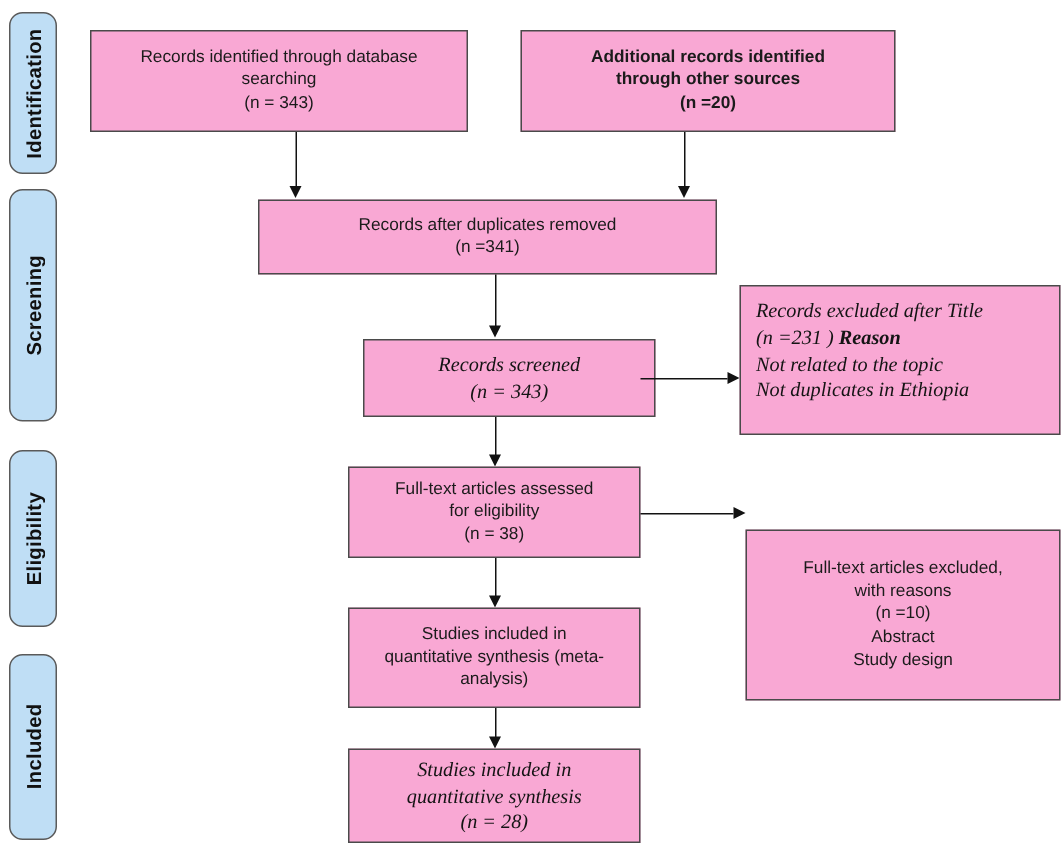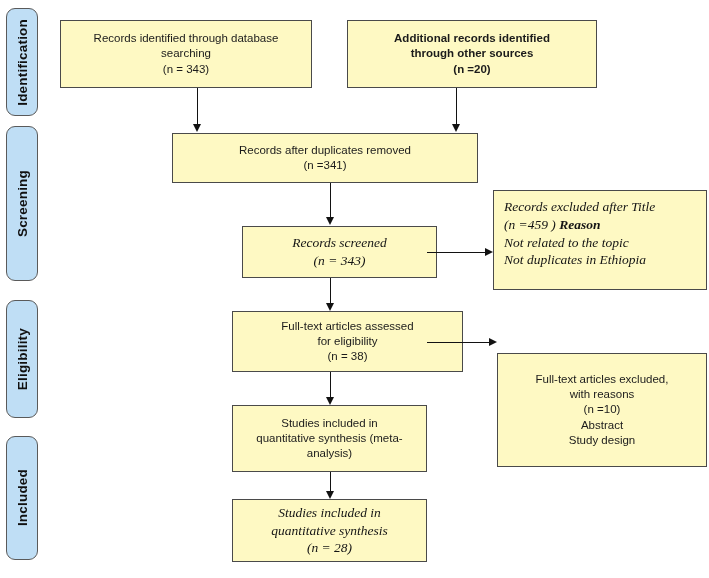--- a/index.html
+++ b/index.html
@@ -38,21 +38,21 @@
     letter-spacing: 0.2px;
     color: #111111;
     white-space: nowrap;
   }
 
   
   .box {
     position: absolute;
     box-sizing: border-box;
     border: 1.4px solid #4a4a4a;
-    background: #fef9c3;
+    background: #f9a8d4;
     display: flex;
     align-items: center;
     justify-content: center;
     padding: 3px 6px;
   }
   .box .txt {
     width: 100%;
     text-align: center;
     line-height: 1.32;
     white-space: pre-line;
@@ -156,27 +156,27 @@
 
   <div class="box serif" style="left:242px; top:226px; width:195px; height:52px;">
     <span class="txt">Records screened
 (n = 343)</span>
   </div>
 
   <div class="hline" style="left:427px; top:252px; width:58px;"></div>
   <div class="arrow-right" style="left:485px; top:247.5px;"></div>
 
   <div class="box serif left topalign" style="left:493px; top:190px; width:214px; height:100px; padding-left:10px;">
-    <span class="txt"><span>Records excluded after Title</span><br><span>(n =459    ) </span><span class="reason-strong">Reason</span><br><span>Not related to the topic</span><br><span>Not duplicates in Ethiopia</span><br></span>
+    <span class="txt"><span>Records excluded after Title</span><br><span>(n =231    ) </span><span class="reason-strong">Reason</span><br><span>Not related to the topic</span><br><span>Not duplicates in Ethiopia</span><br></span>
   </div>
 
   <div class="vline" style="left:330px; top:278px; height:26px;"></div>
   <div class="arrow-down" style="left:325.5px; top:303px;"></div>
 
-  <div class="box sans" style="left:232px; top:311px; width:231px; height:61px;">
+  <div class="box sans" style="left:232px; top:311px; width:195px; height:61px;">
     <span class="txt">Full-text articles assessed
 for eligibility
 (n = 38)</span>
   </div>
 
   <div class="hline" style="left:427px; top:342px; width:62px;"></div>
   <div class="arrow-right" style="left:489px; top:337.5px;"></div>
 
   <div class="box sans" style="left:497px; top:310px; width:210px; height:114px;margin-top:43px;">
     <span class="txt">Full-text articles excluded,

